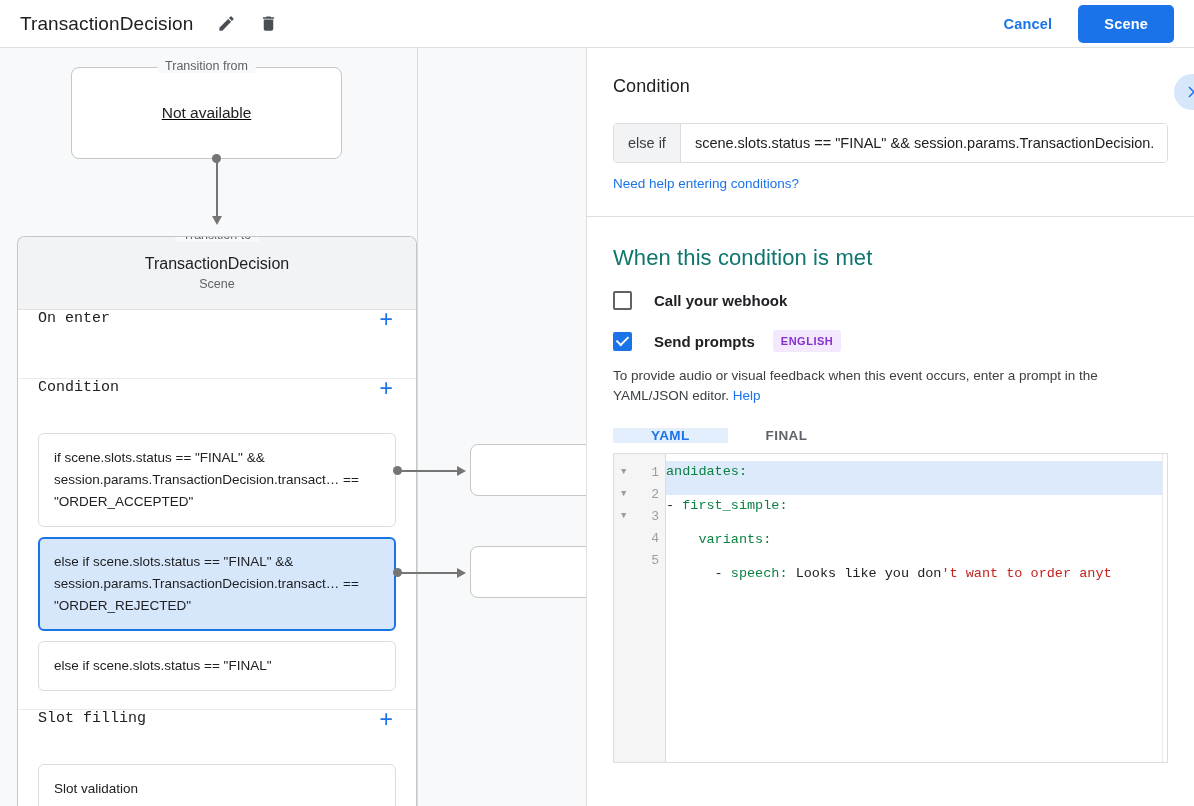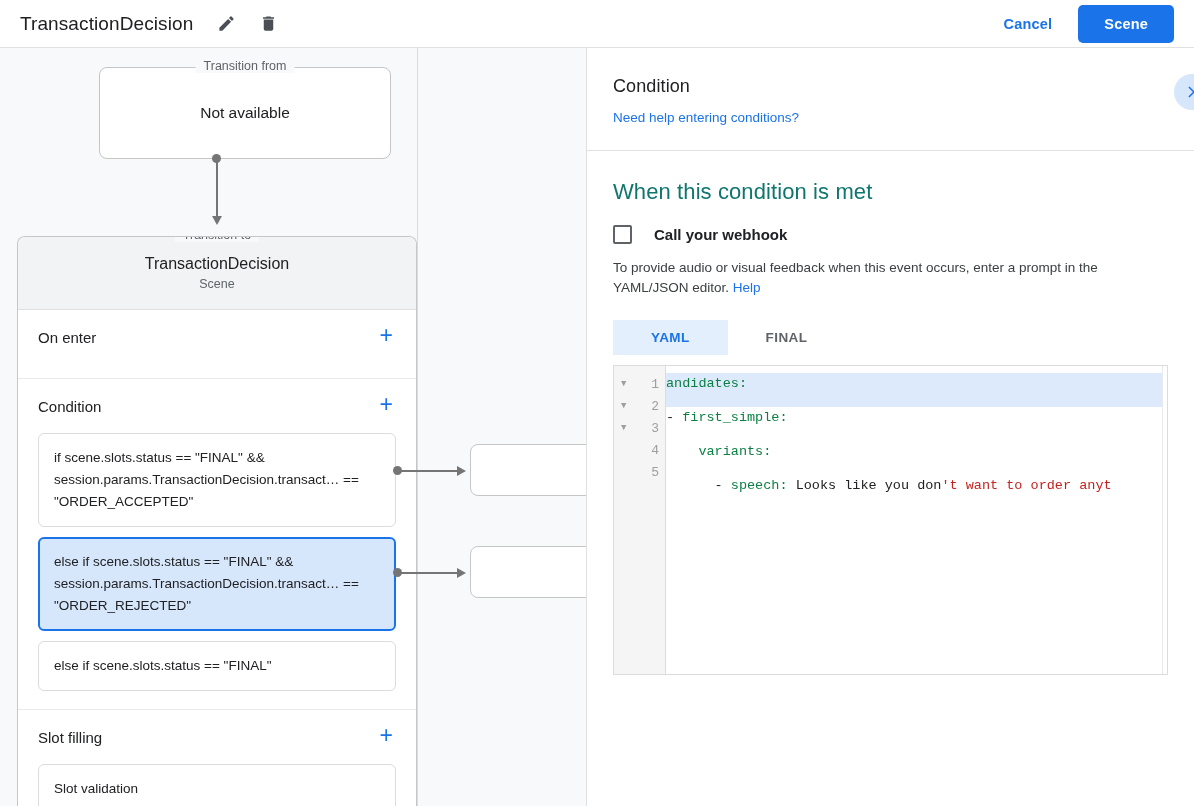--- a/index.html
+++ b/index.html
@@ -68,21 +68,21 @@
     border-radius: 8px;
   }
   .node-legend {
     position: absolute; top: -9px; left: 50%;
     transform: translateX(-50%);
     background: #f8f9fa;
     padding: 0 8px;
     font-size: 12.5px; color: #5f6368; white-space: nowrap;
   }
 
-  #node-from { left: 99px; top: 19px; width: 292px; height: 92px; }
+  #node-from { left: 71px; top: 19px; width: 271px; height: 92px; text-decoration: underline; }
   #node-from .node-body {
     display: flex; align-items: center; justify-content: center;
     height: 100%; font-size: 15.5px; color: #202124;
   }
 
   #node-to {
     left: 17px; top: 188px; width: 400px; height: 570px;
     background: #fff; border-radius: 8px 8px 0 0; border-bottom: none;
     overflow: hidden;
   }
@@ -96,22 +96,23 @@
   }
   .node-to-title { font-size: 16px; color: #202124; }
   .node-to-sub { font-size: 12.5px; color: #5f6368; margin-top: 4px; }
 
   .section {
     border-bottom: 1px solid #e8eaed;
     padding: 0 20px 14px 20px;
   }
   .section:last-child { border-bottom: none; }
   .section-head {
-    display: flex; align-items: center; justify-content: space-between;
+    display: flex; align-items: flex-start; justify-content: space-between;
     height: 54px;
+    font-family: Liberation Mono, monospace;
   }
   .section-title { font-size: 15px; color: #202124; }
   .plus-btn {
     color: #1a73e8; font-size: 23px; line-height: 1;
     cursor: pointer; padding: 0 3px 3px 3px; font-weight: 300;
   }
   .chip {
     border: 1px solid #dadce0; border-radius: 6px;
     background: #fff;
     padding: 13px 15px;
@@ -223,21 +224,21 @@
     padding: 5px 8px; border-radius: 3px;
   }
   .helptext {
     margin-top: 14px; font-size: 13.5px; color: #3c4043; line-height: 20px;
     max-width: 560px;
   }
   .helptext a { color: #1a73e8; text-decoration: none; cursor: pointer; }
 
   .tabs { display: flex; margin-top: 22px; }
   .tab {
-    padding: 10px 38px; font-size: 13.5px; font-weight: 600;
+    padding: 0 38px; font-size: 13.5px; font-weight: 600;
     letter-spacing: .4px; cursor: pointer; color: #5f6368;
   }
   .tab.active { background: #e3effd; color: #1a73e8; }
 
   .editor {
     margin-top: 10px;
     border: 1px solid #dadce0;
     height: 310px;
     display: flex;
     font-family: "Liberation Mono", monospace;
@@ -353,31 +354,40 @@
 
 <div class="rightpanel">
 
   <div class="rp-cond">
     <div class="rp-h">Condition</div>
     <div class="collapse-btn">
       <svg width="18" height="18" viewBox="0 0 24 24">
           <path fill="#1a73e8" d="M8.6 4.6 7.2 6l6 6-6 6 1.4 1.4L16 12z"></path>
         </svg>
     </div>
+    <div class="cond-row">
+      <div class="cond-prefix">else if</div>
+      <input class="cond-input" value="scene.slots.status == &quot;FINAL&quot; &amp;&amp; session.params.TransactionDecision." style="">
+    </div>
     <span class="link">Need help entering conditions?</span>
   </div>
 
   <div class="rp-body">
     <div class="rp-h2">When this condition is met</div>
 
     <div class="check-row">
       <div class="cbox"></div>
       <span class="check-label">Call your webhook</span>
     </div>
 
+    <div class="check-row">
+      <div class="cbox checked"></div>
+      <span class="check-label">Send prompts</span>
+      <span class="badge">ENGLISH</span>
+    </div>
 
     <div class="helptext">
       <span>To provide audio or visual feedback when this event occurs, enter a prompt in the YAML/JSON editor. </span><a>Help</a>
     </div>
 
     <div class="tabs">
       <div class="tab active">YAML</div>
       <div class="tab">FINAL</div>
     </div>
 

